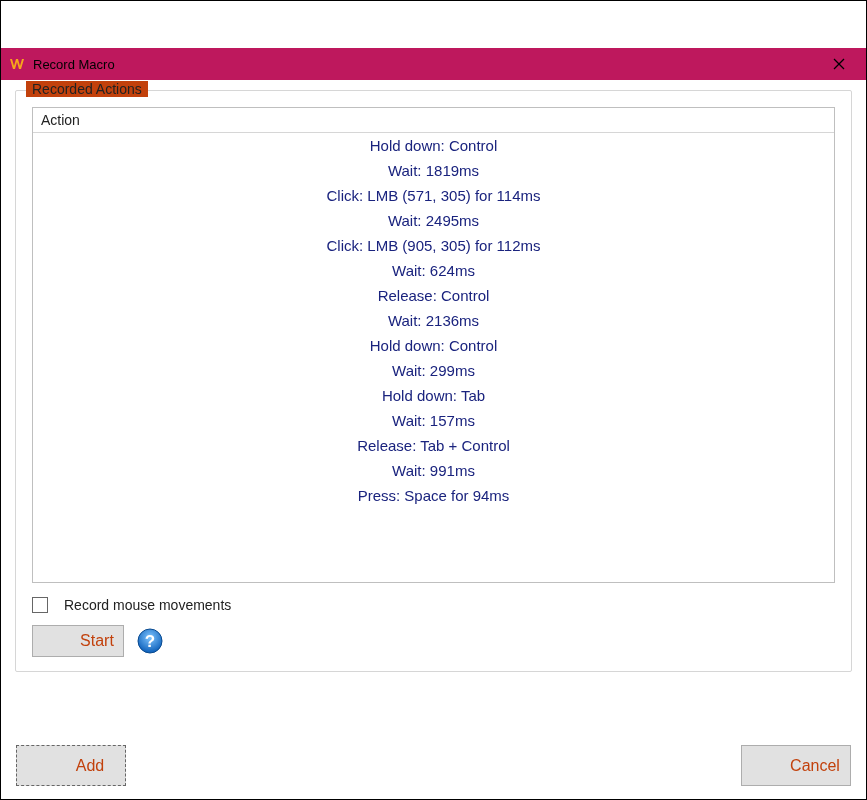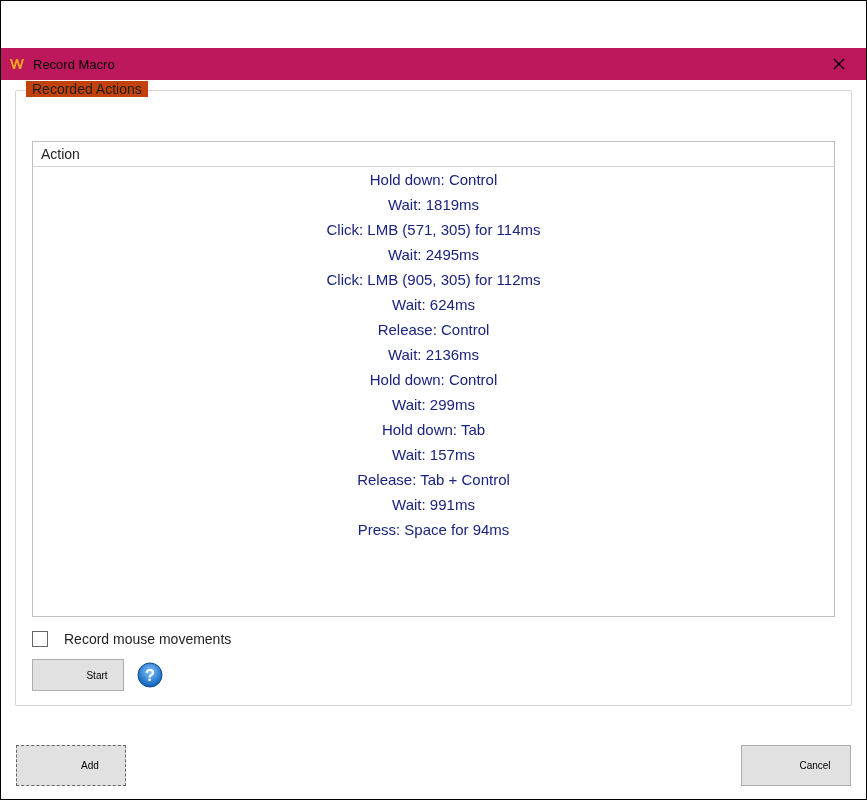--- a/index.html
+++ b/index.html
@@ -47,21 +47,20 @@
       background: #c2410c;
       padding: 0 6px;
       font-size: 14px;
       color: #222;
     }
     .actions-list {
       border: 1px solid #bfbfbf;
       height: 476px;
       overflow-y: scroll;
       background: #fff;
-      margin-top: 34px;
     }
     
     .actions-list::-webkit-scrollbar { width: 17px; }
     .actions-list::-webkit-scrollbar-track { background: #f0f0f0; }
     .actions-list::-webkit-scrollbar-thumb { background: #cdcdcd; }
     .actions-header {
       padding: 4px 8px;
       background: #fff;
       border-bottom: 1px solid #d6d6d6;
       font-size: 14px;
@@ -92,22 +91,22 @@
       display: flex;
       align-items: center;
       gap: 12px;
       margin-top: 12px;
     }
     .btn {
       min-width: 92px;
       height: 32px;
       border: 1px solid #adadad;
       background: #e1e1e1;
-      font-size: 10px;
-      color: #000000;
+      font-size: 16px;
+      color: #c2410c;
       cursor: pointer;
       display: inline-flex;
       align-items: center;
       justify-content: center;
       padding-left: 38px;
     }
     .help-icon {
       width: 28px; height: 28px;
       display: inline-flex; align-items: center; justify-content: center;
       cursor: pointer;

